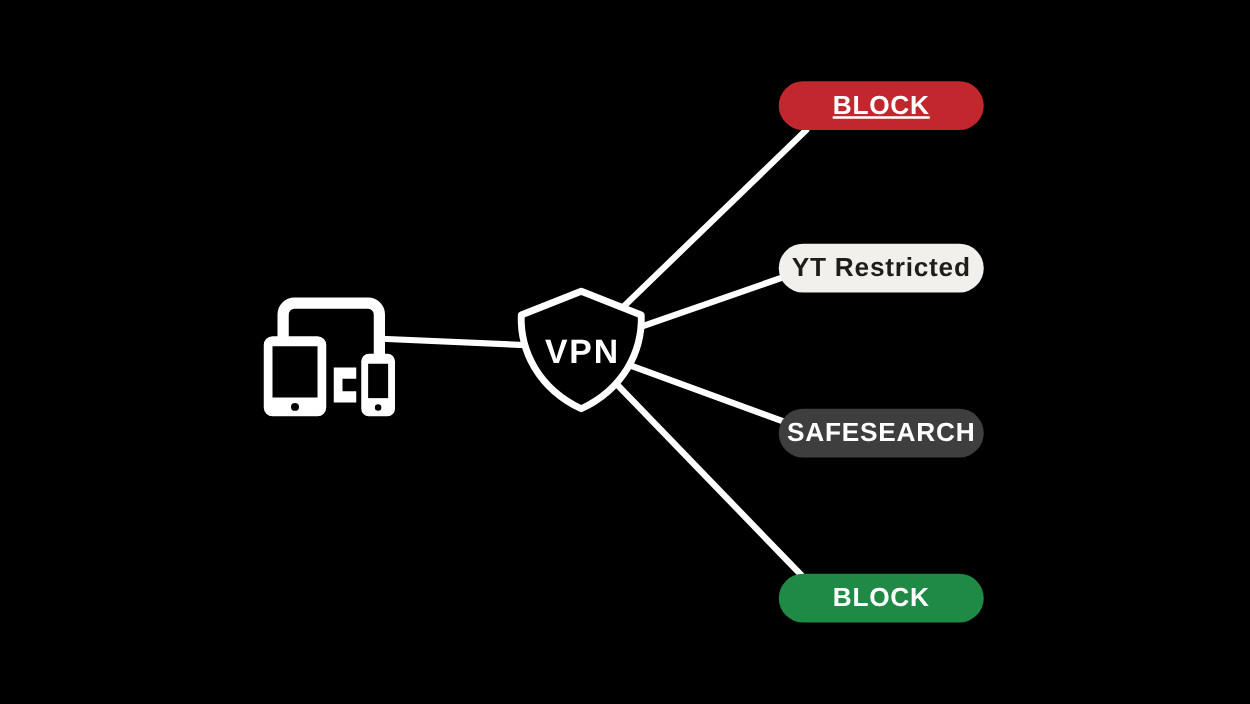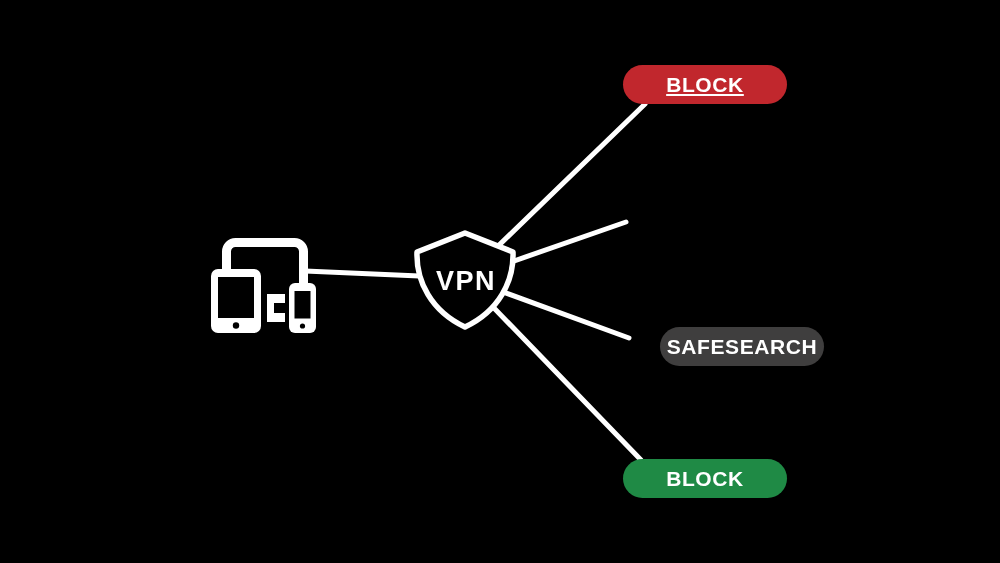--- a/index.html
+++ b/index.html
@@ -73,22 +73,25 @@
         <rect x="294.5" y="291" width="16" height="27.5" fill="#000000"></rect>
         <circle cx="302.5" cy="326" r="2.6" fill="#000000"></circle>
       </g>
     </g>
   </svg>
 
   <div class="pill pill-block" style="background-color: rgb(193, 39, 45); color: #ffffff; text-decoration: underline;">
     <span>BLOCK</span>
   </div>
 
+  <div class="pill pill-yt" style="background-color: rgb(242, 240, 236); color: rgb(29, 29, 27);">
+    <span>YT Restricted</span>
+  </div>
 
-  <div class="pill pill-safesearch" style="background-color: rgb(63, 62, 62); color: rgb(255, 255, 255); margin-left: 37px;">
+  <div class="pill pill-safesearch" style="background-color: rgb(63, 62, 62); color: rgb(255, 255, 255);">
     <span>SAFESEARCH</span>
   </div>
 
   <div class="pill pill-allow" style="background-color: rgb(31, 138, 69); color: rgb(255, 255, 255);">
     <span>BLOCK</span>
   </div>
 
 </div>
 
 </body></html>

